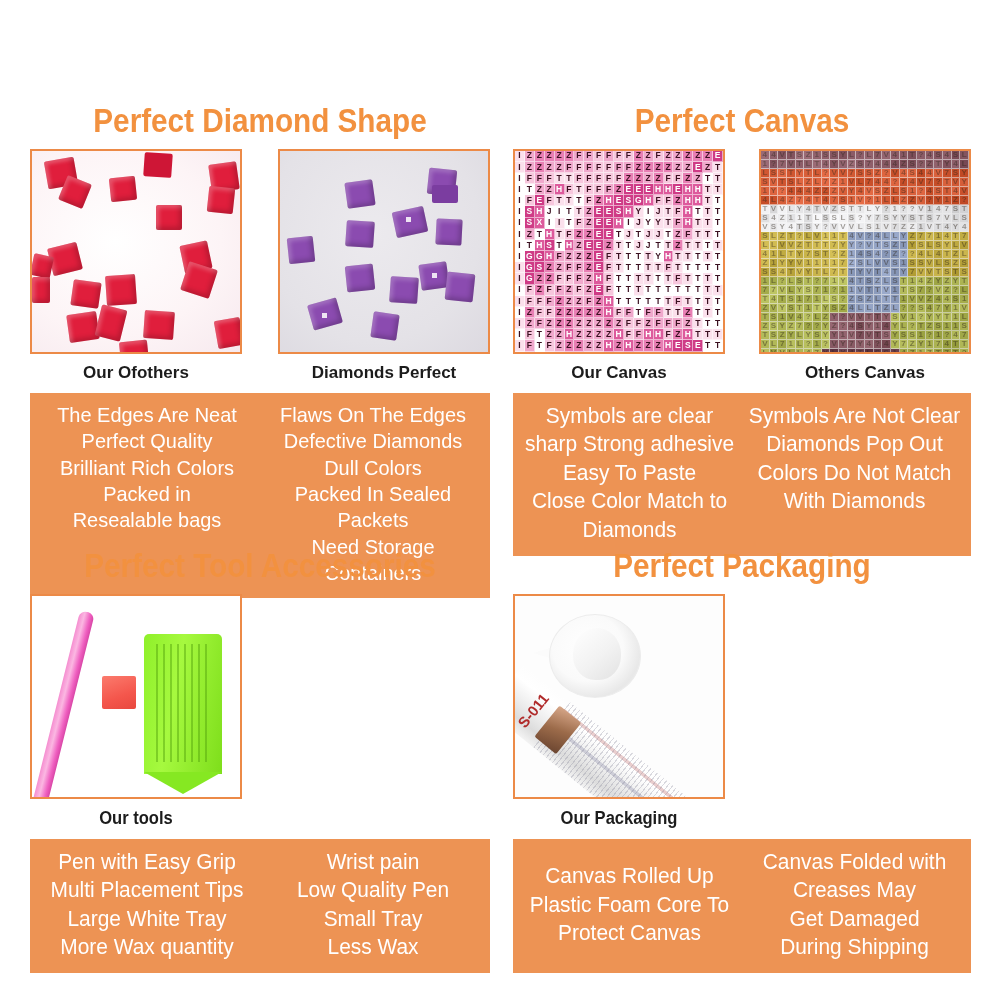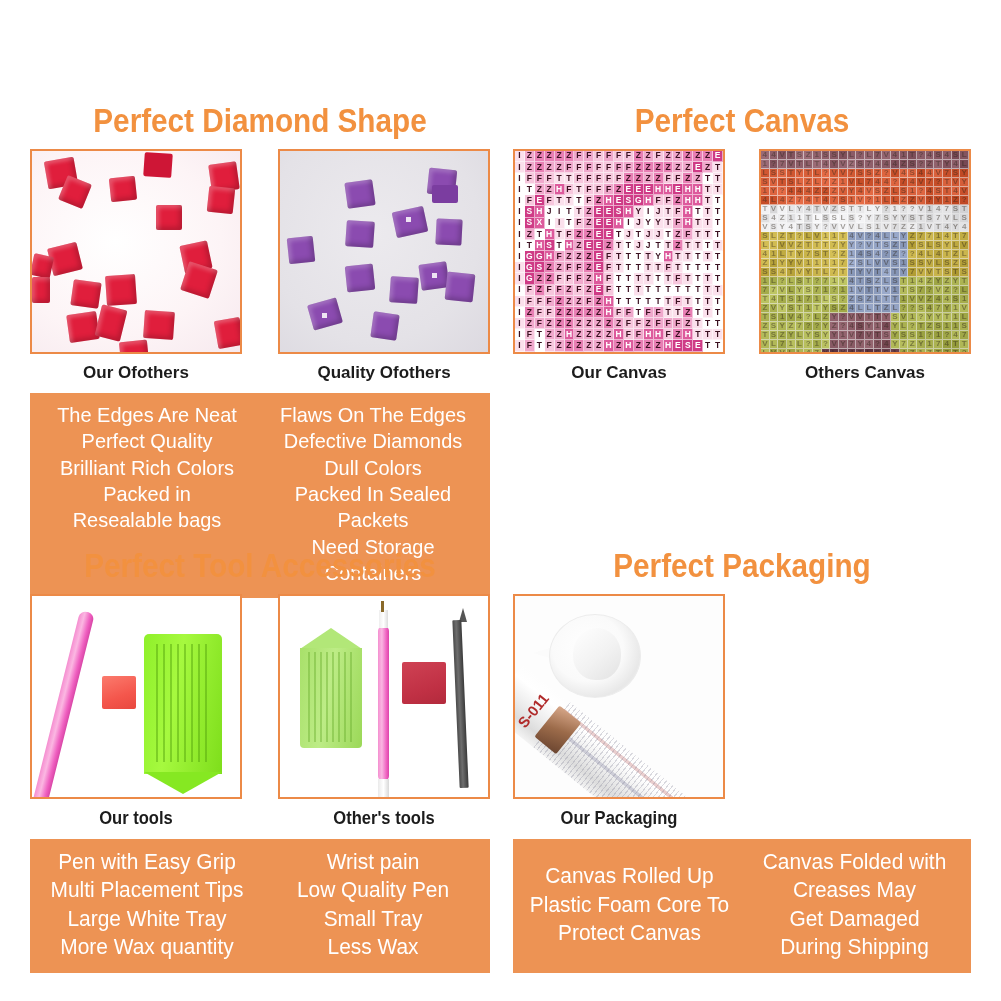--- a/index.html
+++ b/index.html
@@ -294,21 +294,21 @@
           <div class="dsq pur" style="left:8px;  top:86px; width:26px; height:26px; transform:rotate(-6deg);"></div>
           <div class="dsq pur" style="left:66px; top:114px; width:28px; height:26px; transform:rotate(-6deg);"></div>
           <div class="dsq pur" style="left:110px; top:126px; width:28px; height:26px; transform:rotate(4deg);"></div>
           <div class="dsq pur" style="left:140px; top:112px; width:28px; height:26px; transform:rotate(-8deg);"></div>
           <div class="glint" style="left:152px; top:122px;"></div>
           <div class="dsq pur" style="left:166px; top:122px; width:28px; height:28px; transform:rotate(6deg);"></div>
           <div class="dsq pur" style="left:30px; top:150px; width:30px; height:26px; transform:rotate(-16deg);"></div>
           <div class="glint" style="left:42px; top:162px;"></div>
           <div class="dsq pur" style="left:92px; top:162px; width:26px; height:26px; transform:rotate(8deg);"></div>
         </div>
-        <div class="caption cap-wide">Quality Ofothers</div>
+        <div class="caption cap-wide">Diamonds Perfect</div>
       </div>
     </div>
     <div class="textblock" style="margin-top:10px;">
       <div class="tb-col">The Edges Are Neat
 Perfect Quality
 Brilliant Rich Colors
 Packed in
 Resealable bags</div>
       <div class="tb-col">Flaws On The Edges
 Defective Diamonds
@@ -1262,55 +1262,50 @@
               <div class="cell muddy" style="background: rgb(171, 179, 72);">T</div>
               <div class="cell muddy" style="background: rgb(164, 172, 65);">7</div>
               <div class="cell muddy" style="background: rgb(165, 173, 66);">T</div>
               <div class="cell muddy" style="background: rgb(188, 196, 89);">?</div>
             </div>
           <div class="others-overlay"></div>
         </div>
         <div class="caption cap-wide">Others Canvas</div>
       </div>
     </div>
+    <div class="textblock" style="margin-top:10px;">
+      <div class="tb-col big">Symbols are clear
+sharp Strong adhesive
+Easy To Paste
+Close Color Match to
+Diamonds</div>
+      <div class="tb-col big">Symbols Are Not Clear
+Diamonds Pop Out
+Colors Do Not Match
+With Diamonds</div>
+    </div>
   </div>
 
   <div class="section" style="left:30px; top:549px; width:460px;">
     <div class="sec-heading">Perfect Tool Accessories</div>
     <div class="panels" style="margin-top:10px;">
 
       <div class="panel-col">
         <div class="photo">
           <div class="tool-bg"></div>
           <div class="tray1"></div>
           <div class="tray1-ribs"></div>
           <div class="tray1-point"></div>
           <div class="pen1"></div>
 
           <div class="wax1"></div>
         </div>
         <div class="caption cap-narrow">Our tools</div>
       </div>
 
-      <div class="panel-col">
-        <div class="photo">
-          <div class="tool-bg"></div>
-          <div class="tray2-top"></div>
-          <div class="tray2"></div>
-          <div class="tray2-ribs"></div>
-          <div class="pen2"></div>
-          <div class="pen2-ferrule"></div>
-          <div class="pen2-needle"></div>
-          <div class="pen2-grip"></div>
-          <div class="wax2"></div>
-          <div class="tweezer-tip"></div>
-          <div class="tweezer"></div>
-        </div>
-        <div class="caption cap-narrow">Other's tools</div>
-      </div>
     </div>
     <div class="textblock" style="margin-top:10px;">
       <div class="tb-col big">Pen with Easy Grip
 Multi Placement Tips
 Large White Tray
 More Wax quantity</div>
       <div class="tb-col big">Wrist pain
 Low Quality Pen
 Small Tray
 Less Wax</div>

